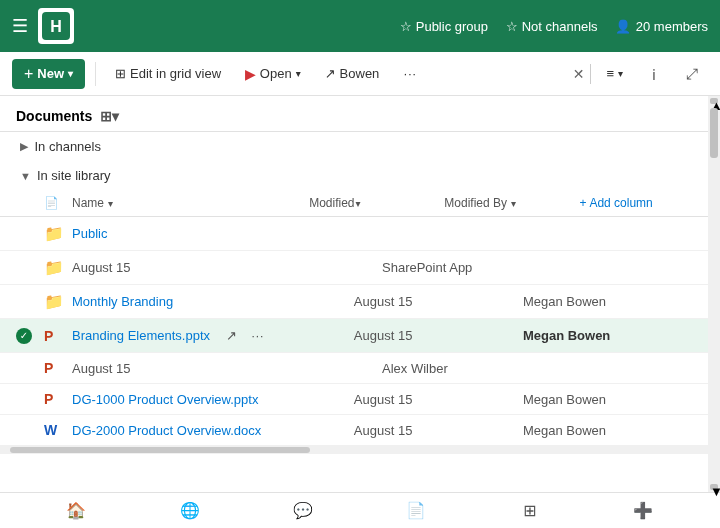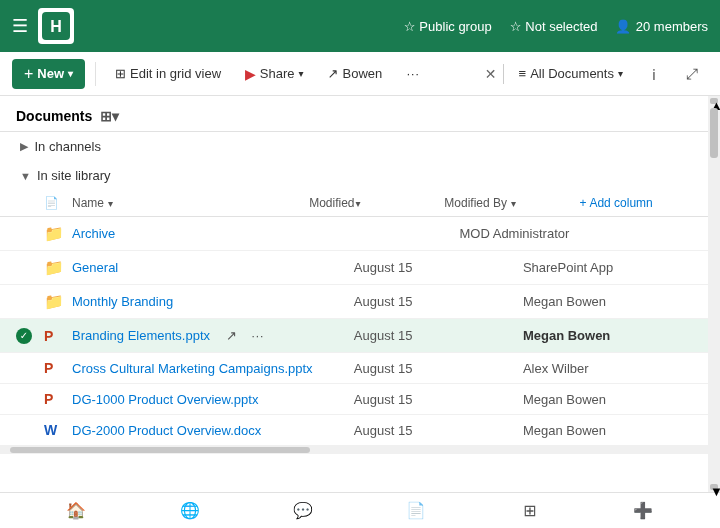--- a/index.html
+++ b/index.html
@@ -159,21 +159,21 @@
       <text x="14" y="20" text-anchor="middle" fill="white" font-size="16" font-family="Arial" font-weight="bold">H</text>
     </svg>
   </div>
   <div class="header-meta">
     <div class="header-meta-item">
       <span style="font-size:13px;">☆</span>
       <span>Public group</span>
     </div>
     <div class="header-meta-item">
       <span style="font-size:13px;">☆</span>
-      <span>Not selected</span>
+      <span>Not channels</span>
     </div>
     <div class="header-meta-item">
       <span style="font-size:13px;">👤</span>
       <span>20 members</span>
     </div>
   </div>
 </div>
 
 <div class="toolbar">
   <button class="btn-new">
@@ -181,38 +181,37 @@
     <span>New</span>
     <span style="font-size:10px;">▾</span>
   </button>
   <div class="toolbar-sep"></div>
   <button class="toolbar-btn">
     <span style="font-size:13px;">⊞</span>
     <span>Edit in grid view</span>
   </button>
   <button class="toolbar-btn">
     <span class="open-icon">▶</span>
-    <span>Share</span>
+    <span>Open</span>
     <span style="font-size:10px;">▾</span>
   </button>
   <button class="toolbar-btn">
     <span style="font-size:13px;">↗</span>
     <span>Bowen</span>
   </button>
   <button class="toolbar-btn">
     <span>···</span>
   </button>
   <div class="toolbar-right">
     <div class="selected-badge">
       <span class="close-x">✕</span>
     </div>
     <div style="width:1px;height:20px;background:#ccc;"></div>
     <div class="all-docs-btn">
       <span style="font-size:13px;">≡</span>
-      <span>All Documents</span>
       <span style="font-size:10px;">▾</span>
     </div>
     <button class="toolbar-icon-btn">ℹ</button>
     <button class="toolbar-icon-btn">⤢</button>
   </div>
 </div>
 
 <div style="display:flex; flex:1; height: calc(528px - 52px - 44px - 36px); justify-content: space-between;">
   <div class="main" style="flex:1; overflow-y:auto;">
 
@@ -251,27 +250,25 @@
       <div class="col-add">
         <span>+</span>
         <span>Add column</span>
       </div>
     </div>
 
     <div id="file-list">
         <div class="file-row">
       <div class="col-check"></div>
       <div class="col-icon"><span class="folder-icon">📁</span></div>
-      <div class="col-name file-name">Archive</div>
-      <div class="file-modby">MOD Administrator</div>
+      <div class="col-name file-name">Public</div>
     </div>
         <div class="file-row">
       <div class="col-check"></div>
       <div class="col-icon"><span class="folder-icon">📁</span></div>
-      <div class="col-name file-name">General</div>
       <div class="file-modified">August 15</div>
       <div class="file-modby">SharePoint App</div>
     </div>
         <div class="file-row">
       <div class="col-check"></div>
       <div class="col-icon"><span class="folder-icon">📁</span></div>
       <div class="col-name file-name">Monthly Branding</div>
       <div class="file-modified">August 15</div>
       <div class="file-modby">Megan Bowen</div>
     </div>
@@ -284,21 +281,20 @@
         <div class="file-actions">
           <button class="file-action-btn">↗</button>
           <button class="file-action-btn">···</button>
         </div></div>
       <div class="file-modified">August 15</div>
       <div class="file-modby bold">Megan Bowen</div>
     </div>
         <div class="file-row">
       <div class="col-check"></div>
       <div class="col-icon"><span class="file-icon-pp" style="color:#c43e1c;font-size:14px;font-weight:bold;">P</span></div>
-      <div class="col-name file-name">Cross Cultural Marketing Campaigns.pptx</div>
       <div class="file-modified">August 15</div>
       <div class="file-modby">Alex Wilber</div>
     </div>
         <div class="file-row">
       <div class="col-check"></div>
       <div class="col-icon"><span class="file-icon-pp" style="color:#c43e1c;font-size:14px;font-weight:bold;">P</span></div>
       <div class="col-name file-name">DG-1000 Product Overview.pptx</div>
       <div class="file-modified">August 15</div>
       <div class="file-modby">Megan Bowen</div>
     </div>

